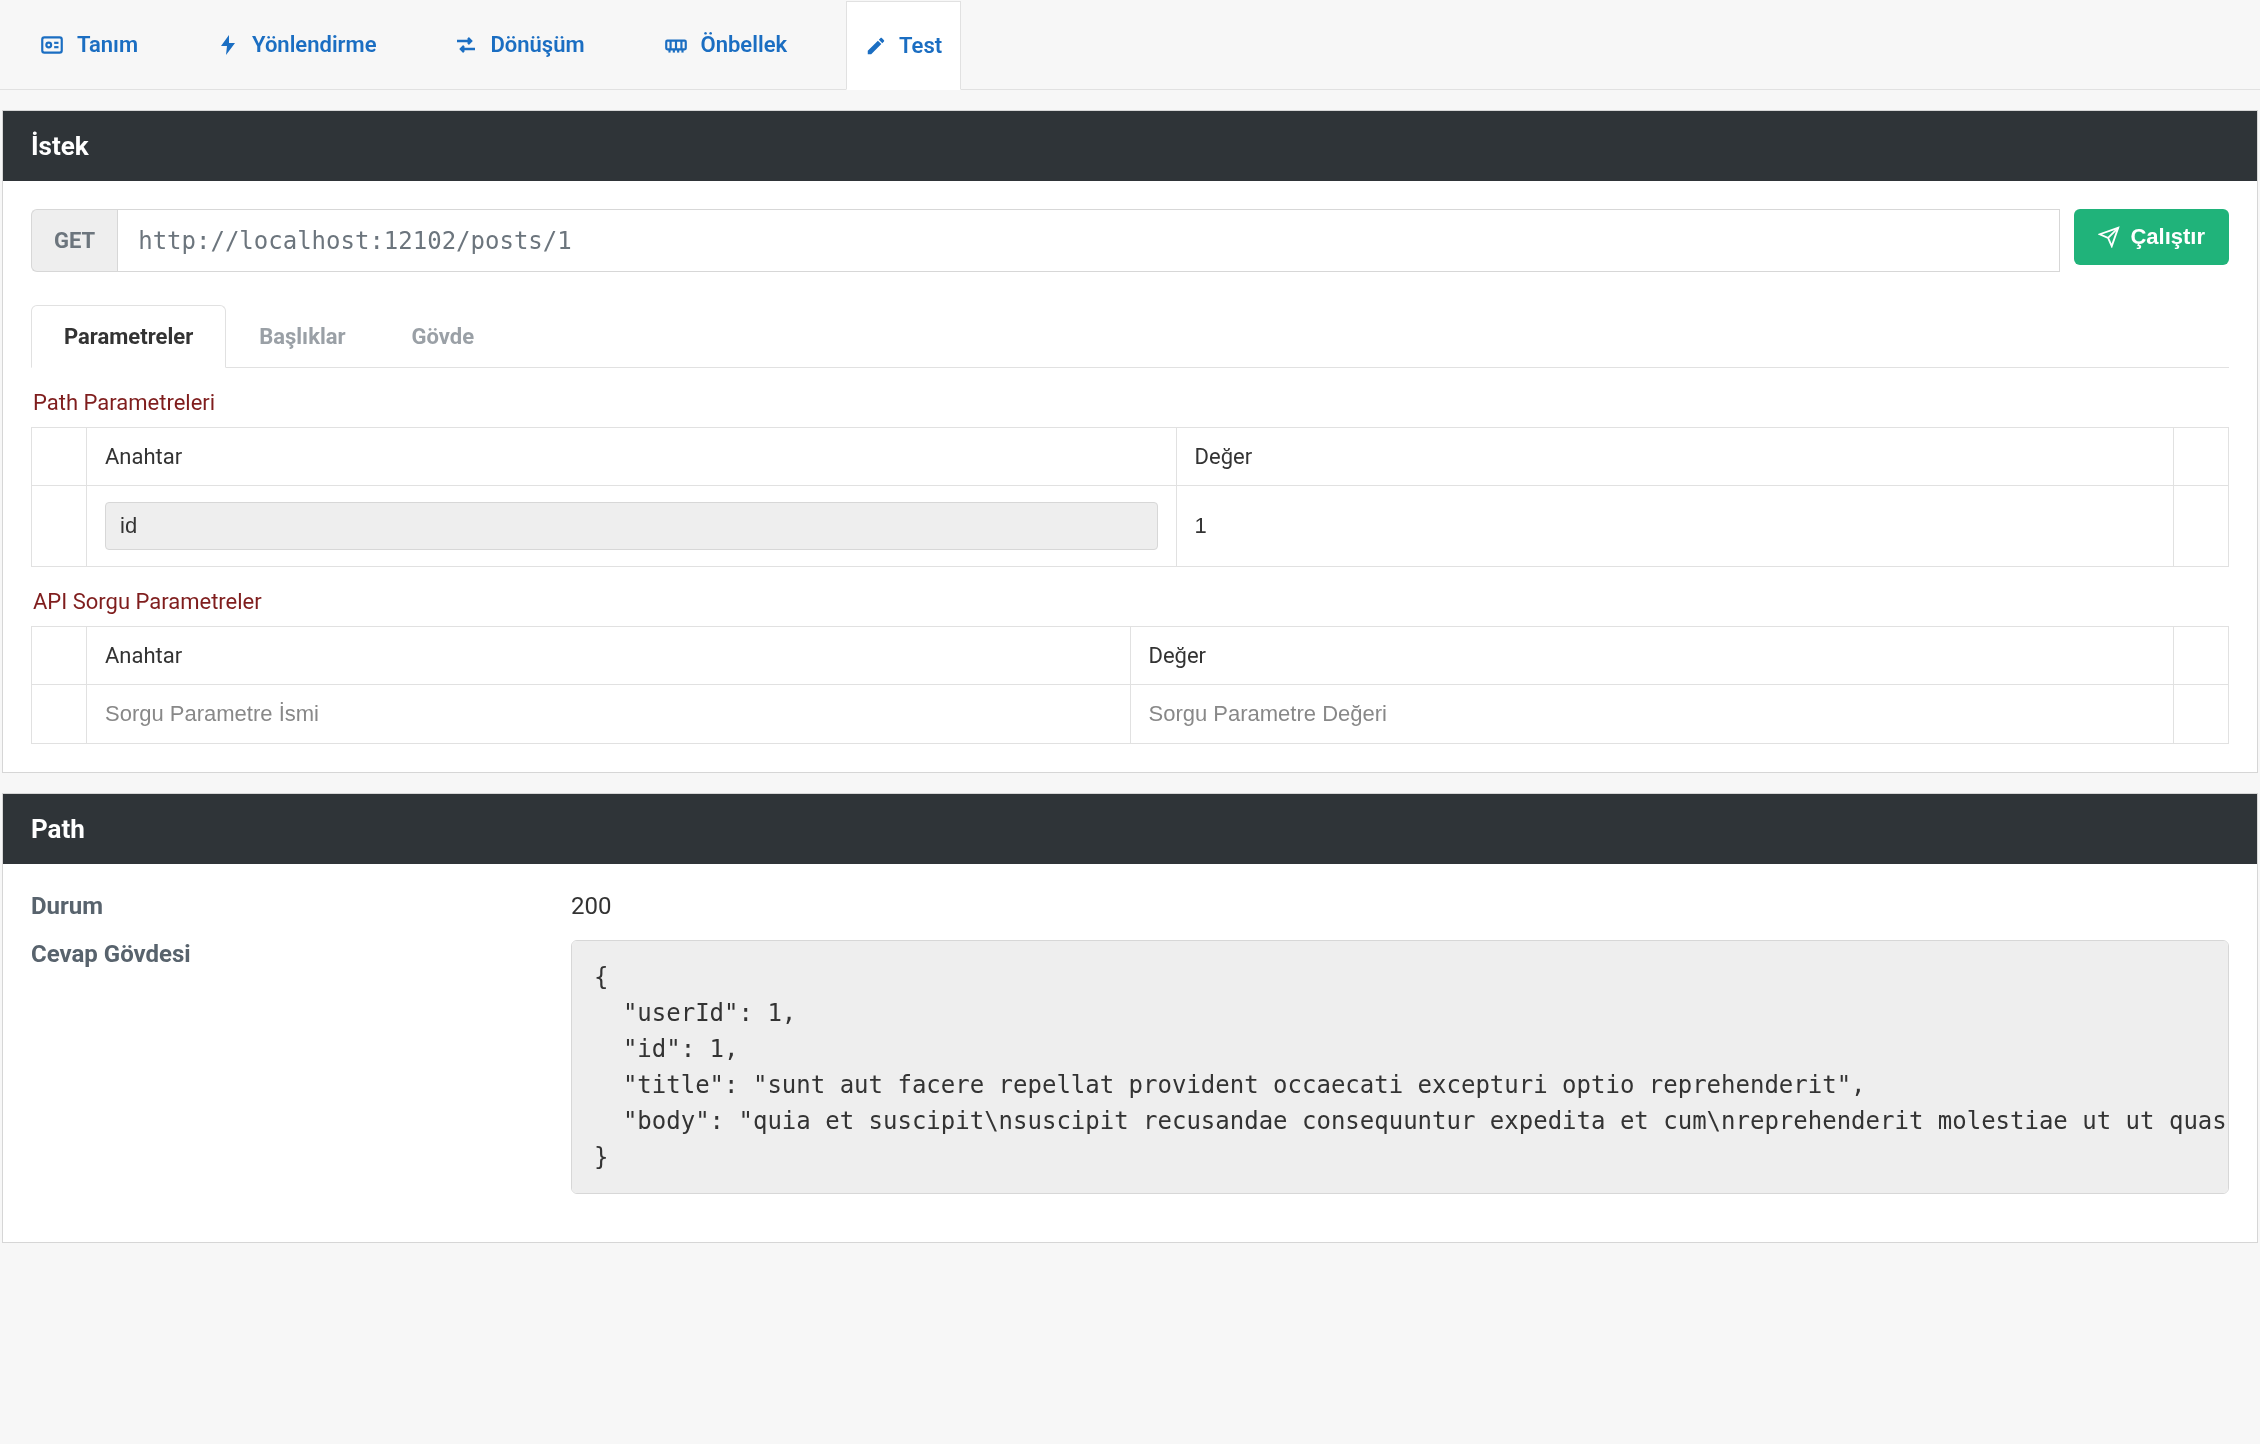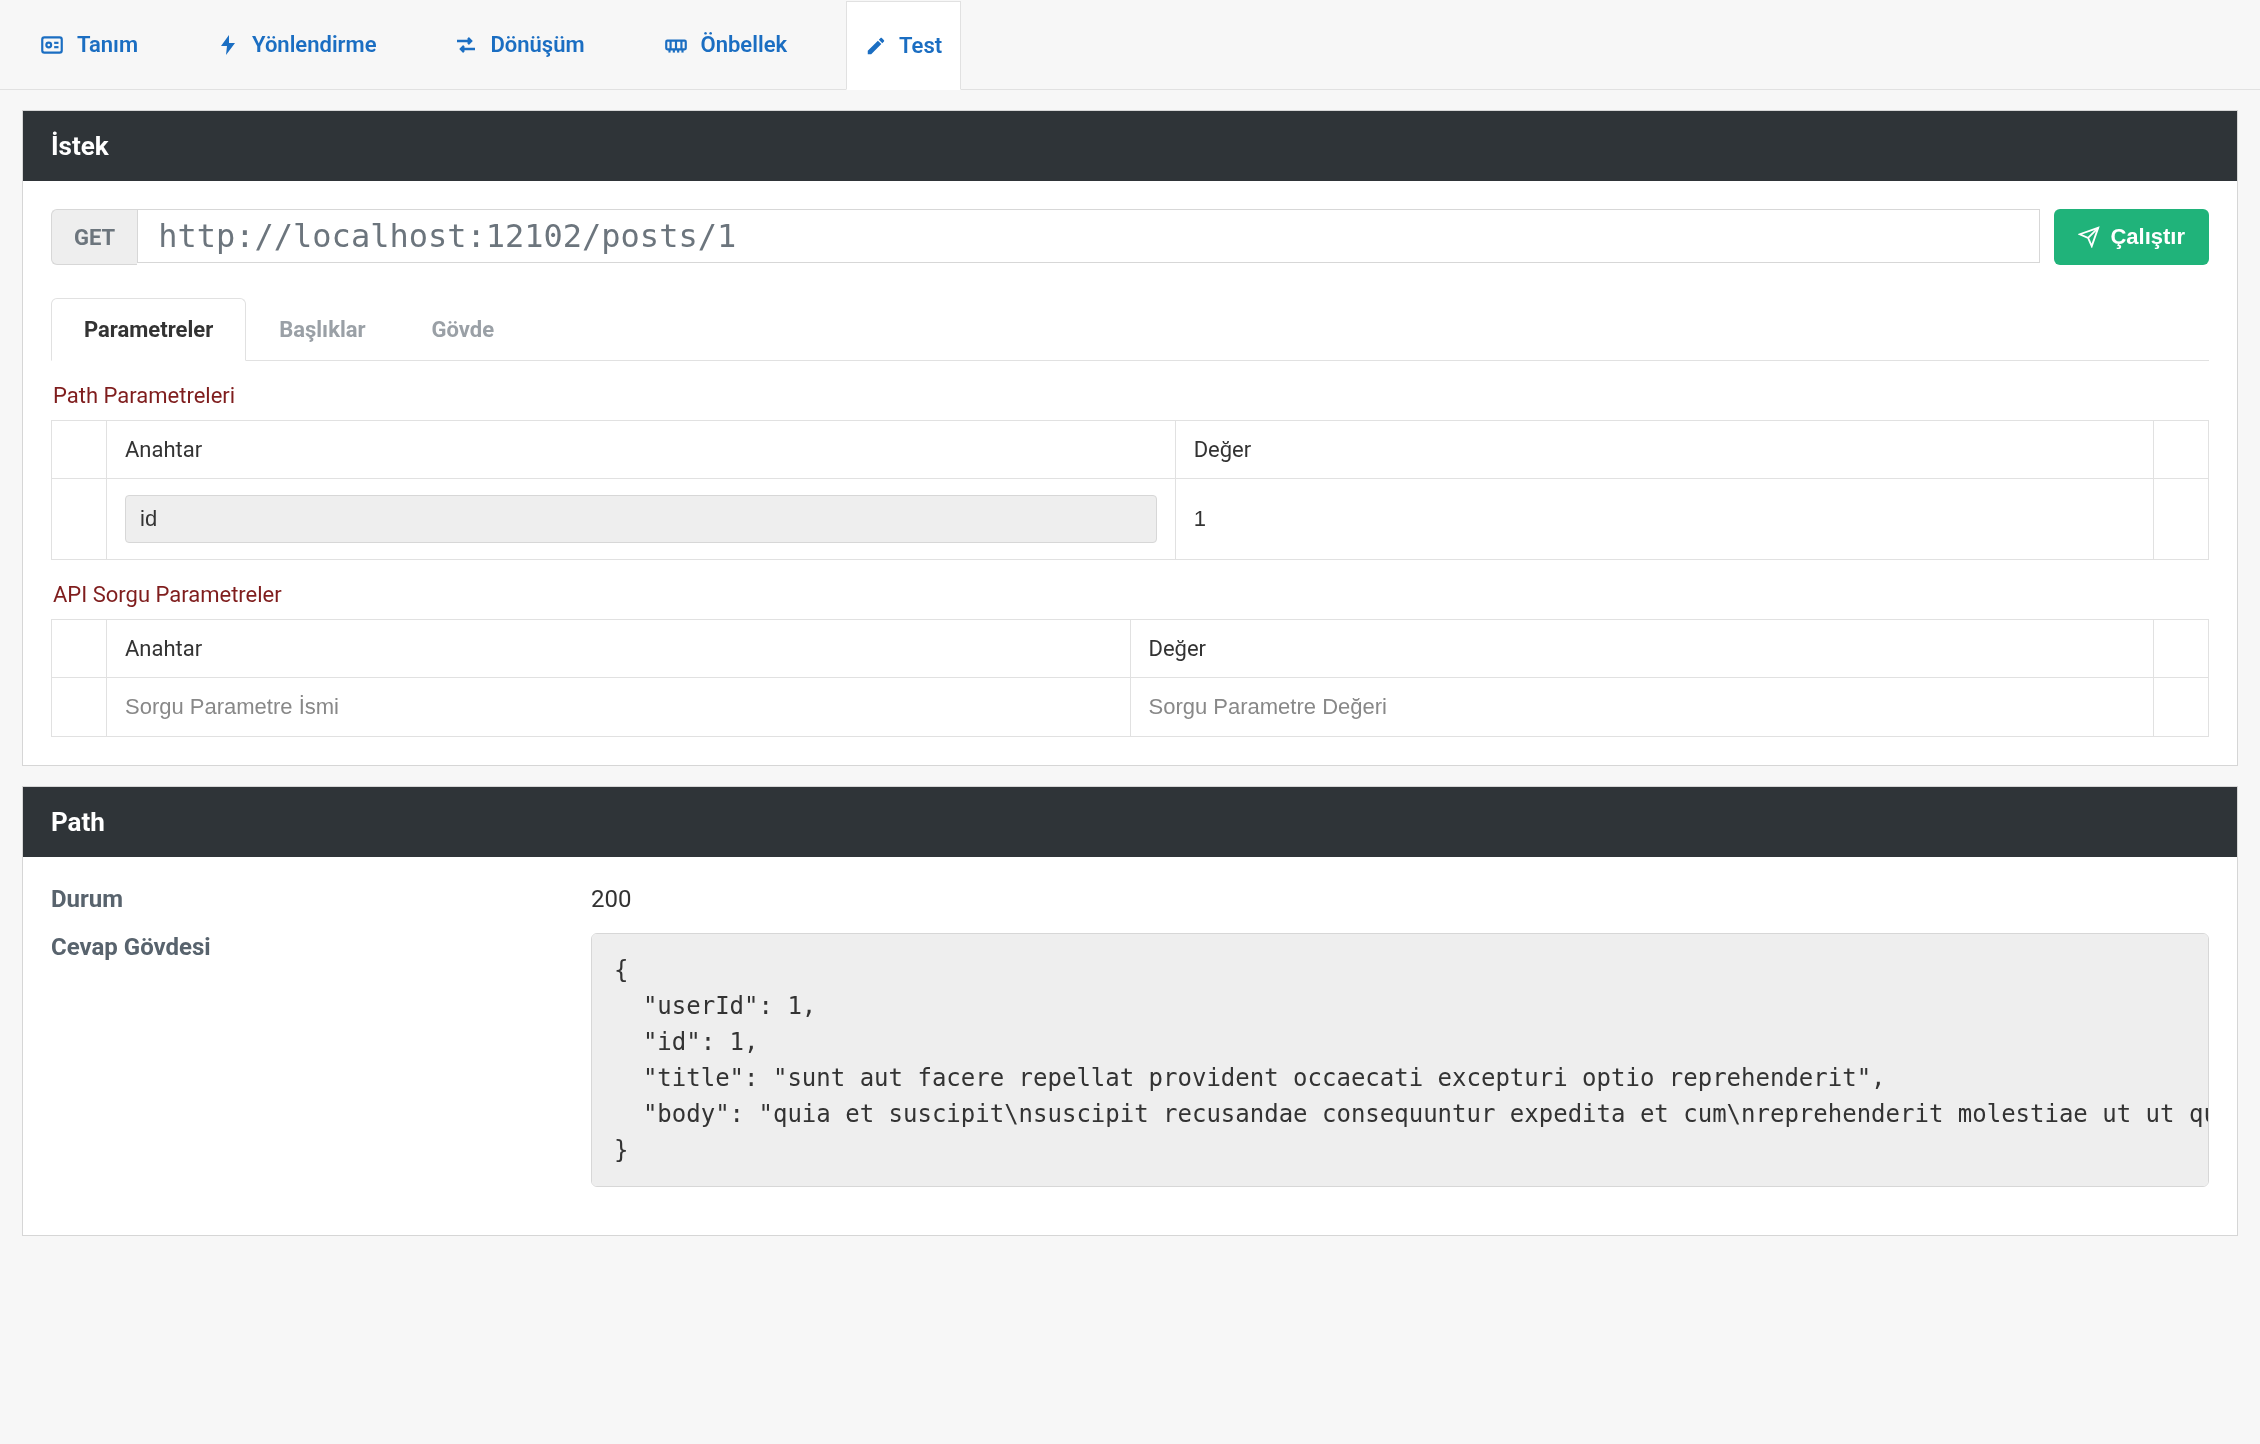--- a/index.html
+++ b/index.html
@@ -37,21 +37,21 @@
   background: #fff;
   border: 1px solid #e1e1e1;
   border-bottom: 1px solid #fff;
   position: relative;
   top: 1px;
 }
 .top-tab .tab-icon { display: inline-flex; }
 
 
 .panel {
-  margin: 20px 22px;
+  margin: 20px 2px;
   border: 1px solid #d6d6d6;
 }
 .panel-header {
   background: #2f3438;
   color: #fff;
   font-weight: 700;
   font-size: 26px;
   padding: 20px 28px;
 }
 .panel-body {
@@ -76,23 +76,23 @@
   display: flex;
   align-items: center;
   border-radius: 6px 0 0 6px;
   font-size: 22px;
 }
 .url-input {
   flex: 1;
   border: 1px solid #d7d7d7;
   padding: 0 20px;
   font-family: ui-monospace, SFMono-Regular, Menlo, Monaco, Consolas, monospace;
-  font-size: 32px;
+  font-size: 24px;
   color: #6c757d;
-  height: 54px;
+  height: 63px;
 }
 .run-btn {
   background: #20b37a;
   color: #fff;
   border: none;
   border-radius: 6px;
   padding: 0 24px;
   margin-left: 14px;
   font-weight: 600;
   font-size: 22px;

